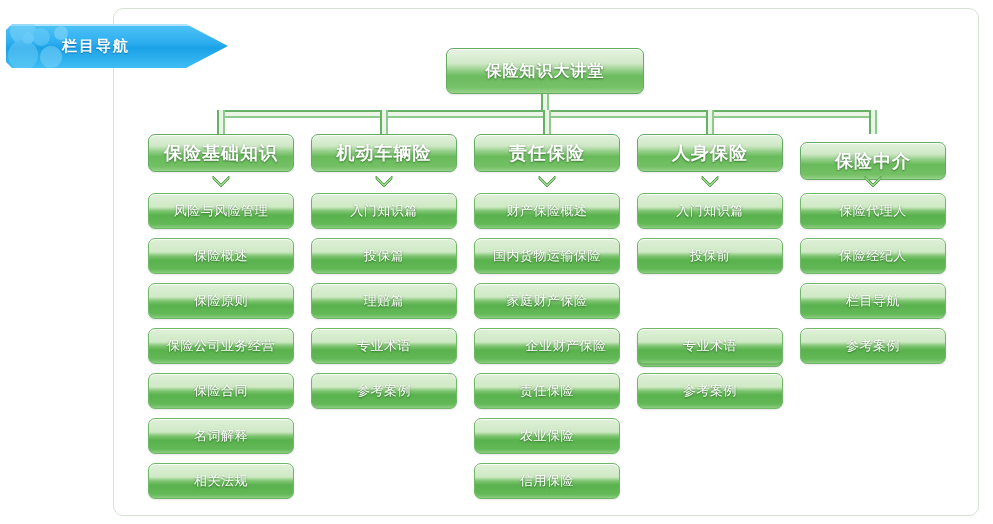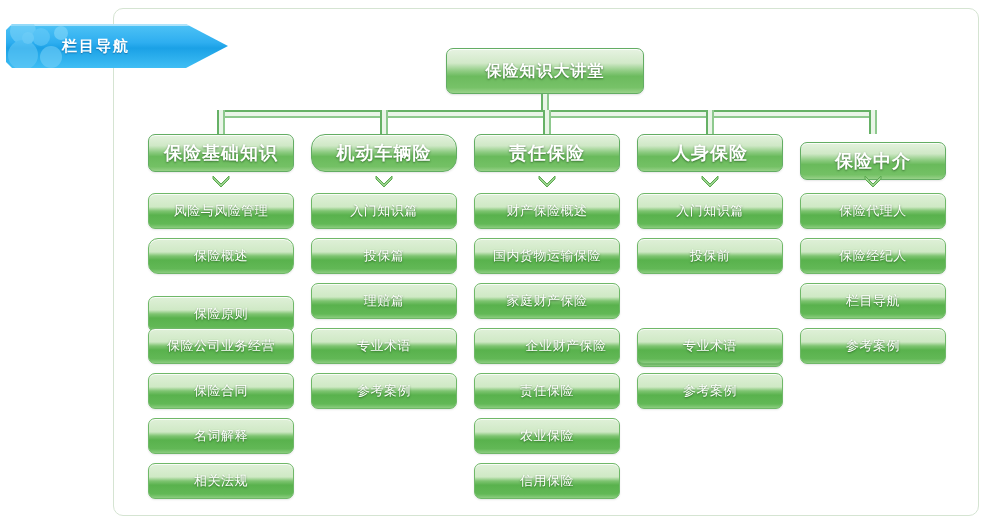--- a/index.html
+++ b/index.html
@@ -145,28 +145,28 @@
       <div class="conn conn-v" style="left: 541px; top: 94px; height: 24px;"></div>
       <div class="conn conn-h" style="left: 217px; top: 110px; width: 660px;"></div>
       <div class="conn conn-v" style="left: 217px; top: 110px; height: 24px;"></div>
       <div class="node node-head" style="left: 148px; top: 134px;">保险基础知识</div>
       <div class="chev" style="left: 212px; top: 175px;">
         <svg viewBox="0 0 18 12" xmlns="http://www.w3.org/2000/svg">
           <path d="M1 1 L9 9 L17 1 L17 4 L9 12 L1 4 Z" fill="#9bd18f" stroke="#5aaa4e" stroke-width="1" stroke-linejoin="round"></path>
         </svg>
       </div>
       <div class="node node-item" style="left: 148px; top: 193px;">风险与风险管理</div>
-      <div class="node node-item" style="left: 148px; top: 238px; border-radius: 10px;">保险概述</div>
-      <div class="node node-item" style="left: 148px; top: 296px;">保险原则</div>
+      <div class="node node-item" style="left: 148px; top: 238px;">保险概述</div>
+      <div class="node node-item" style="left: 148px; top: 283px;">保险原则</div>
       <div class="node node-item" style="left: 148px; top: 328px;">保险公司业务经营</div>
       <div class="node node-item" style="left: 148px; top: 373px;">保险合同</div>
       <div class="node node-item" style="left: 148px; top: 418px;">名词解释</div>
       <div class="node node-item" style="left: 148px; top: 463px;">相关法规</div>
       <div class="conn conn-v" style="left: 380px; top: 110px; height: 24px;"></div>
-      <div class="node node-head" style="left: 311px; top: 134px; border-radius: 14px;">机动车辆险</div>
+      <div class="node node-head" style="left: 311px; top: 134px;">机动车辆险</div>
       <div class="chev" style="left: 375px; top: 175px;">
         <svg viewBox="0 0 18 12" xmlns="http://www.w3.org/2000/svg">
           <path d="M1 1 L9 9 L17 1 L17 4 L9 12 L1 4 Z" fill="#9bd18f" stroke="#5aaa4e" stroke-width="1" stroke-linejoin="round"></path>
         </svg>
       </div>
       <div class="node node-item" style="left: 311px; top: 193px;">入门知识篇</div>
       <div class="node node-item" style="left: 311px; top: 238px;">投保篇</div>
       <div class="node node-item" style="left: 311px; top: 283px;">理赔篇</div>
       <div class="node node-item" style="left: 311px; top: 328px;">专业术语</div>
       <div class="node node-item" style="left: 311px; top: 373px;">参考案例</div>

